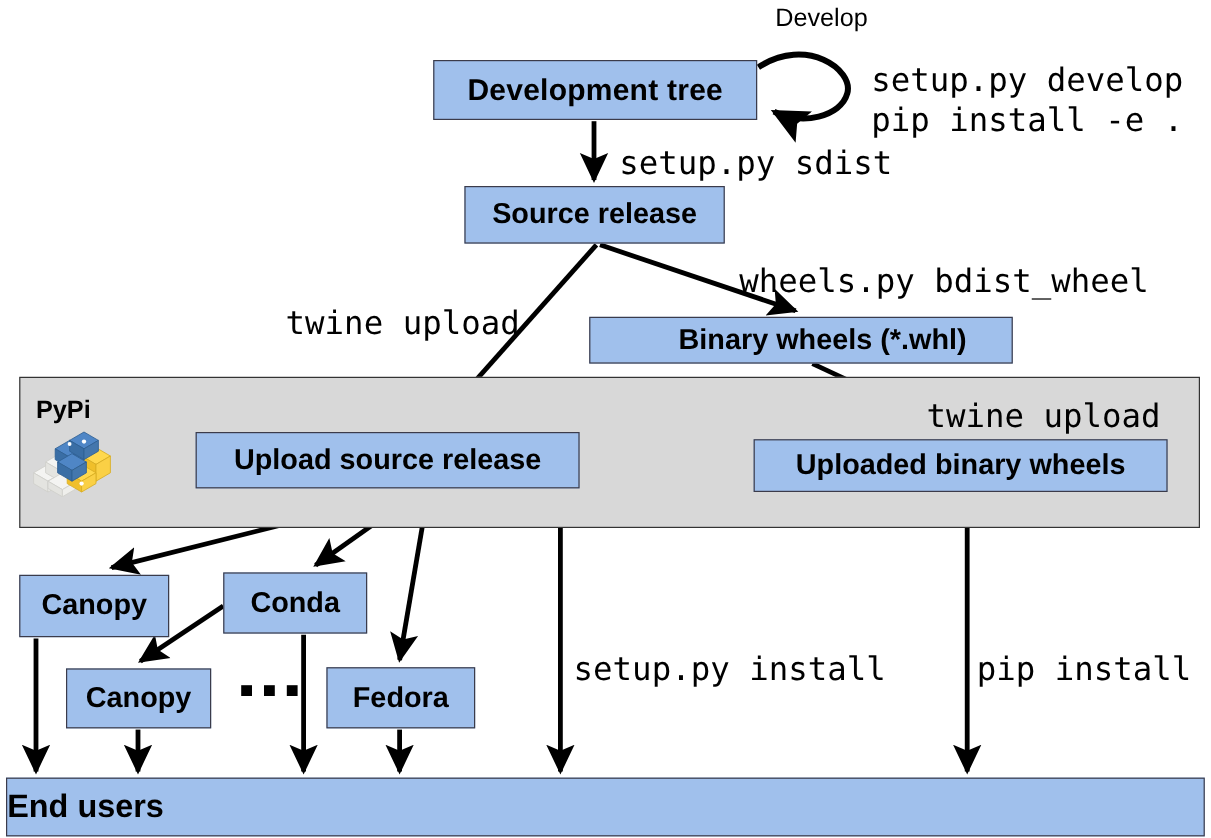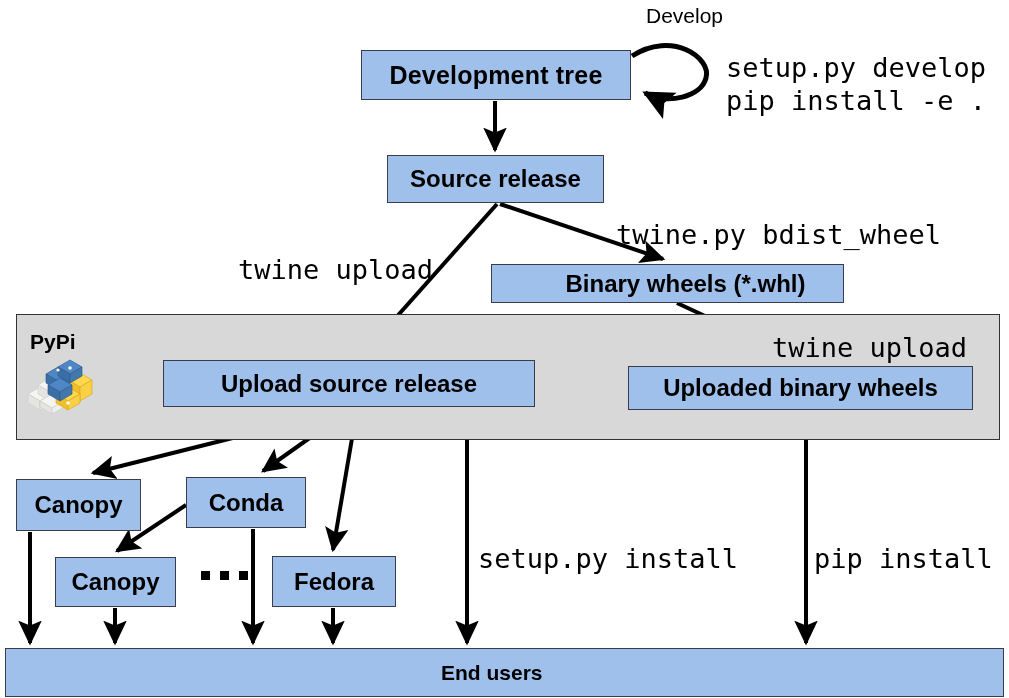--- a/index.html
+++ b/index.html
@@ -92,21 +92,21 @@
   
   .n-dev      { font-size: 25px; letter-spacing: 0.2px; }
   .n-src      { font-size: 24px; }
   .n-whl      { font-size: 24px; padding-left: 36px; }
   .n-uploadsrc{ font-size: 24px; }
   .n-uploadwhl{ font-size: 24px; }
   .n-canopy   { font-size: 24px; }
   .n-conda    { font-size: 24px; }
   .n-debian   { font-size: 24px; }
   .n-fedora   { font-size: 24px; }
-  .n-endusers { font-size: 21px; justify-content: flex-start; padding-left: 435px; }
+  .n-endusers { font-size: 27px; justify-content: flex-start; }
 </style>
 </head>
 <body>
 
 <div id="stage">
 
   <div class="group-box" style="left:16px; top:314px; width:984px; height:126px;"></div>
 
   <div class="group-title" style="left:30px; top:330px;">PyPi</div>
 
@@ -191,21 +191,21 @@
       <path d="M806,408 L806,643"></path>
     </g>
   </svg>
 
   <div class="node n-dev" style="left:361px; top:50px; width:270px; height:50px;">Development  tree</div>
 
   <div class="node n-src" style="left:387px; top:155px; width:217px; height:48px;">Source release</div>
 
   <div class="node n-whl" style="left:491px; top:264px; width:353px; height:39px;">Binary wheels (*.whl)</div>
 
-  <div class="node n-uploadsrc" style="left:163px; top:360px; width:372px; height:47px;">Upload source release</div>
+  <div class="node n-uploadsrc" style="left:163px; top:360px; width:320px; height:47px;">Upload source release</div>
 
   <div class="node n-uploadwhl" style="left:628px; top:366px; width:345px; height:44px;">Uploaded binary wheels</div>
 
   <div class="node n-canopy" style="left:16px; top:479px; width:125px; height:52px;">Canopy</div>
 
   <div class="node n-conda" style="left:186px; top:477px; width:120px; height:51px;">Conda</div>
 
   <div class="node n-debian" style="left:55px; top:557px; width:121px; height:50px;">Canopy</div>
 
   <div class="node n-fedora" style="left:272px; top:556px; width:124px; height:51px;">Fedora</div>
@@ -216,22 +216,23 @@
     <i></i>
     <i></i>
     <i></i>
   </div>
 
   <div class="plain-label" style="left:646px; top:4px;">Develop</div>
 
   <div class="edge-label" style="left:726px; top:52px;">setup.py develop
 pip install -e .</div>
 
-
-  <div class="edge-label" style="left:616px; top:219px;">twine.py bdist_wheel</div>
+  <div class="edge-label" style="left:516px; top:121px;">setup.py sdist</div>
+
+  <div class="edge-label" style="left:616px; top:219px;">wheels.py bdist_wheel</div>
 
   <div class="edge-label" style="left:238px; top:254px;">twine upload</div>
 
   <div class="edge-label" style="left:772px; top:332px;">twine upload</div>
 
   <div class="edge-label" style="left:478px; top:543px;">setup.py install</div>
 
   <div class="edge-label" style="left:814px; top:543px;">pip install</div>
 
 </div>

